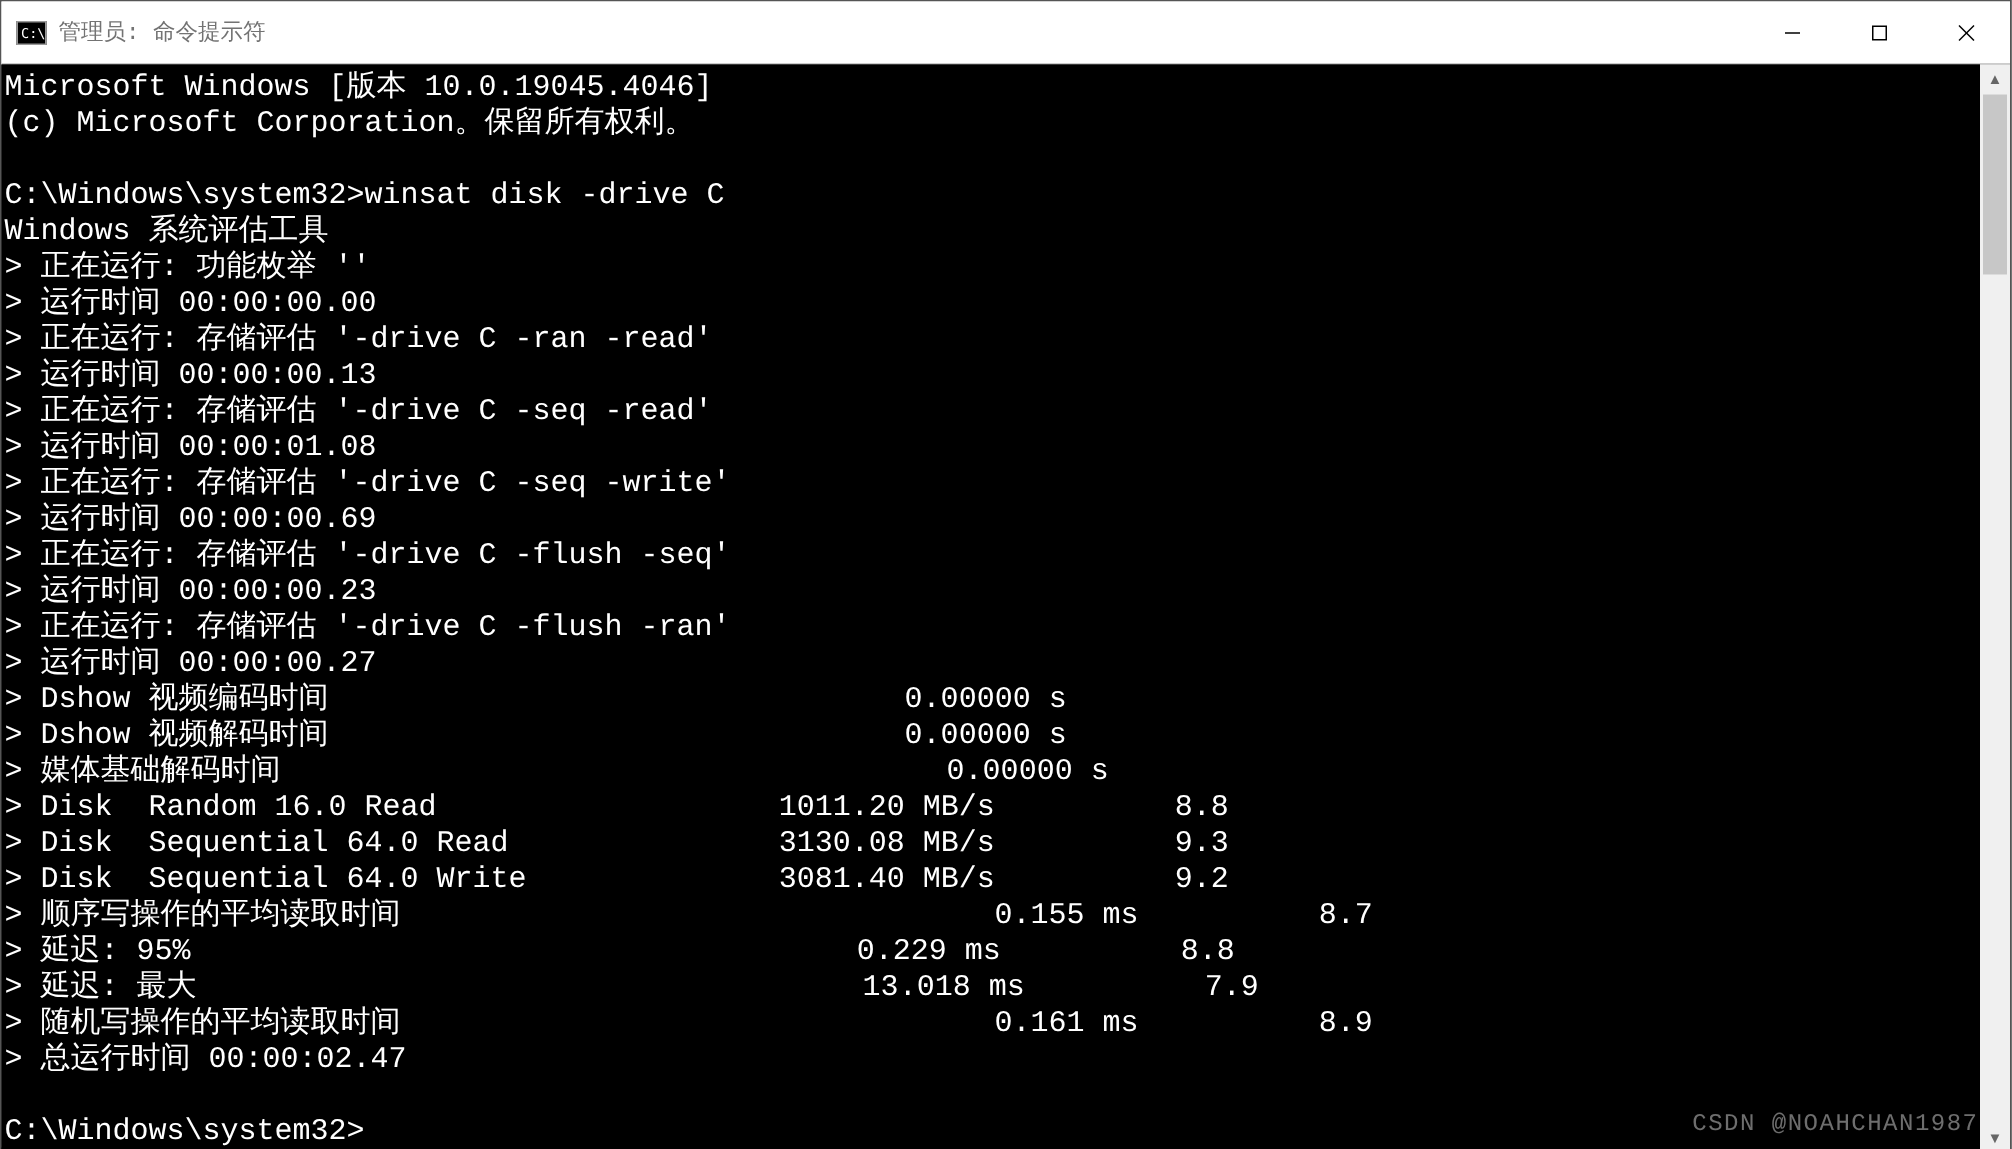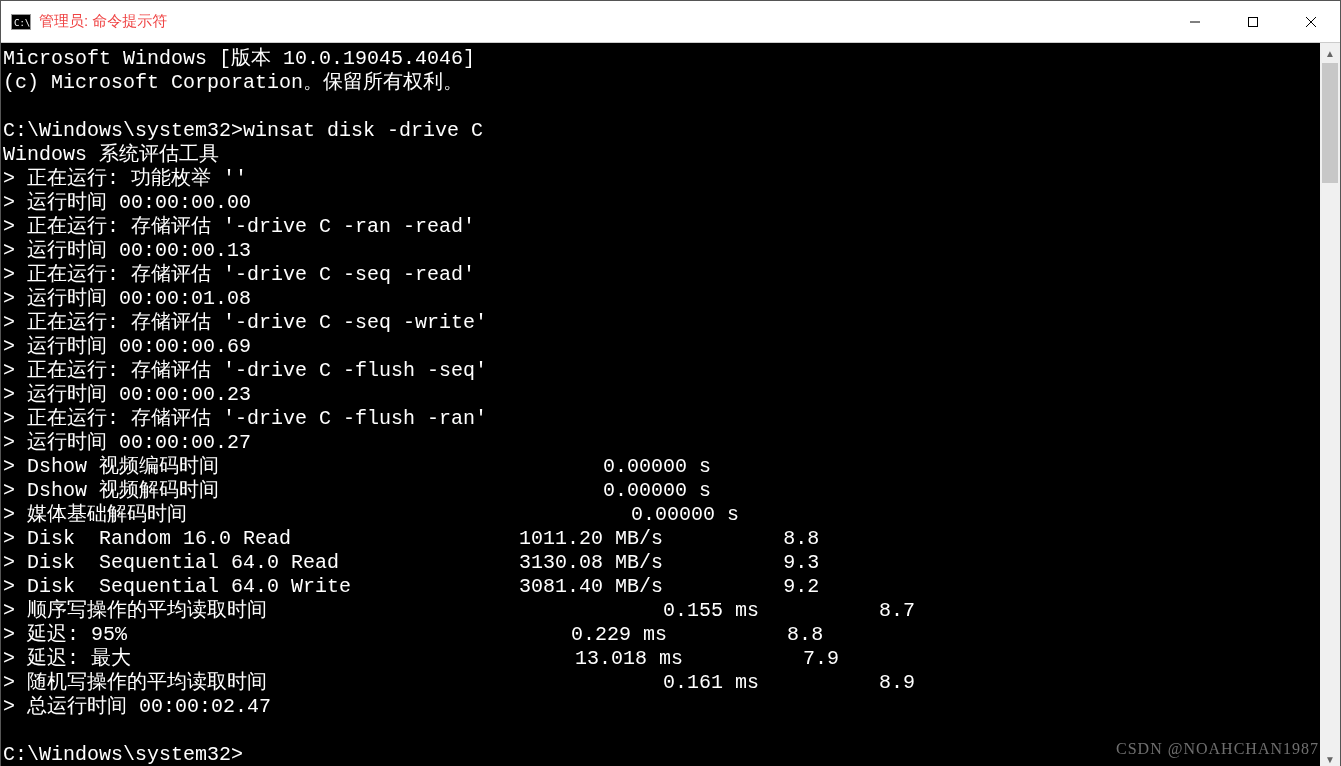--- a/index.html
+++ b/index.html
@@ -35,21 +35,22 @@
     font-size: 9px;
     font-family: "Consolas", monospace;
     text-align: left;
     padding-left: 2px;
     line-height: 16px;
     border: 1px solid #999;
   }
   .titlebar .title {
     flex: 0 0 auto;
     font-size: 15px;
-    color: #ef4444;
+    color: #737373;
+    font-family: Liberation Mono, monospace;
   }
   .titlebar .spacer { flex: 1; }
   .titlebar .btn {
     width: 58px;
     height: 42px;
     display: flex;
     align-items: center;
     justify-content: center;
     font-size: 14px;
     color: #000;
@@ -95,21 +96,21 @@
     left: 2px; right: 2px;
     top: 20px;
     height: 120px;
     background: #c7c7c7;
   }
   .watermark {
     position: absolute;
     right: 22px;
     bottom: 8px;
     color: rgba(200,200,200,0.55);
-    font-family: Liberation Serif, serif;
+    font-family: Liberation Mono, monospace;
     font-size: 16px;
     letter-spacing: 1px;
     pointer-events: none;
   }
 </style>
 </head>
 <body>
 
 <div class="window">
   <div class="titlebar">

